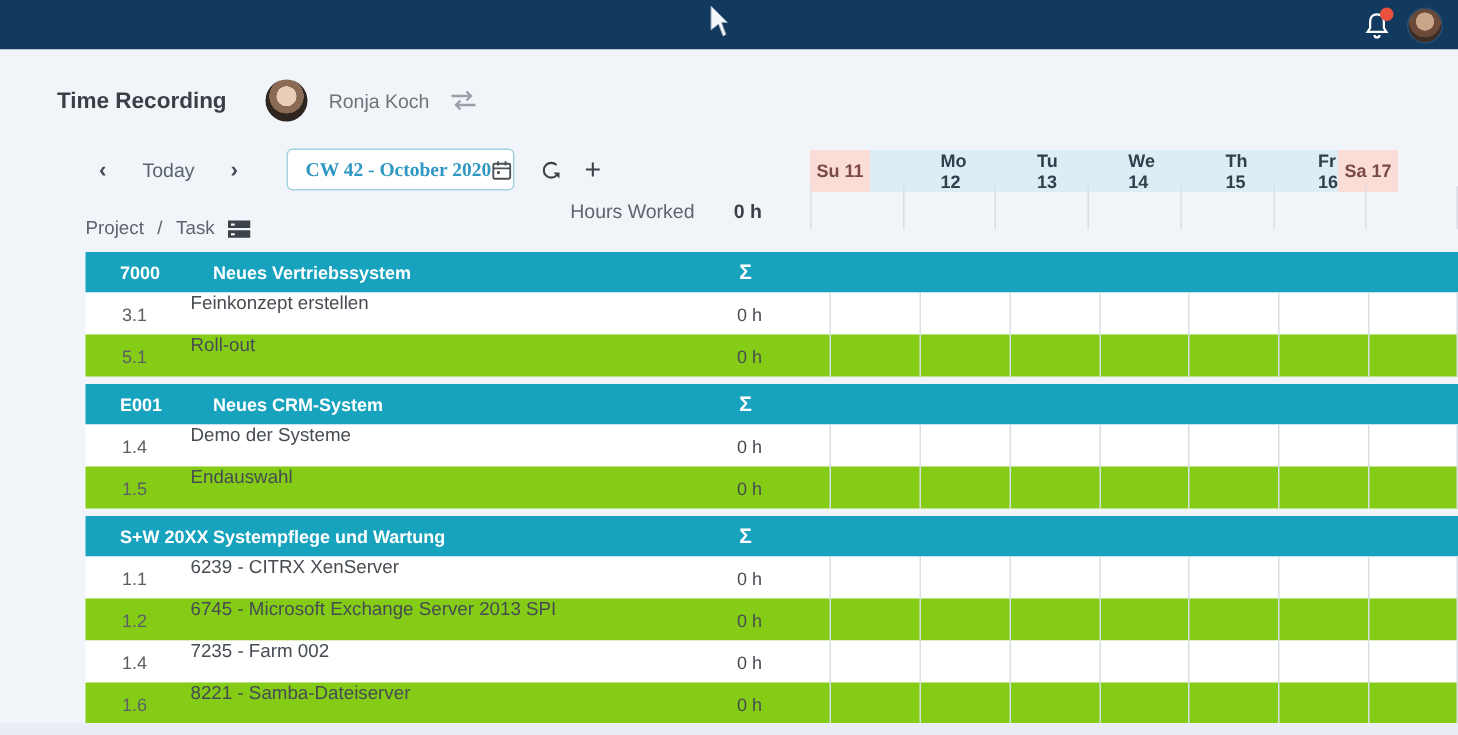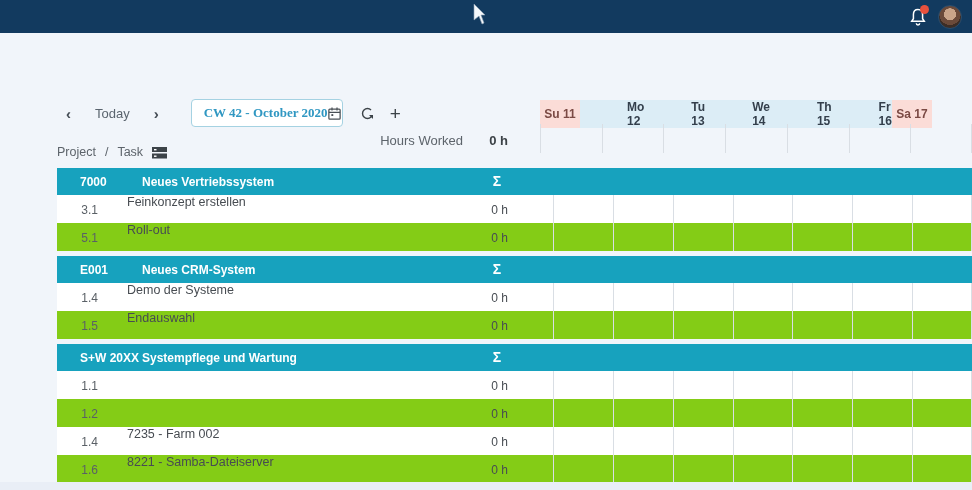--- a/index.html
+++ b/index.html
@@ -115,20 +115,31 @@
         <path d="M10 19.5 a2 2 0 0 0 4 0"></path>
       </svg>
       <span class="bell-dot"></span>
     </div>
     <div class="avatar-sm"></div>
   </div>
 </div>
 
 <div class="content">
 
+  <div class="title-row">
+    <span class="page-title">Time Recording</span>
+    <span class="avatar-md"></span>
+    <span class="user-name">Ronja Koch</span>
+    <span class="swap-icon">
+      <svg width="18" height="14" viewBox="0 0 18 14" fill="none" stroke="#9aa0a6" stroke-width="1.6">
+        <path d="M1 4 L14 4 M11 1 L14 4 L11 7"></path>
+        <path d="M17 10 L4 10 M7 7 L4 10 L7 13"></path>
+      </svg>
+    </span>
+  </div>
 
   <div class="toolbar">
     <span class="chev">‹</span>
     <span class="today-btn">Today</span>
     <span class="chev">›</span>
     <div class="period-box">
       <span class="period-text">CW 42 - October 2020</span>
       <span style="display:flex;">
         <svg width="15" height="15" viewBox="0 0 24 24" fill="none" stroke="#4a5056" stroke-width="2">
           <rect x="3" y="5" width="18" height="16" rx="1.5"></rect>
@@ -268,35 +279,37 @@
         <div class="row-left">
           <span class="grp-code">S+W 20XX</span>
           <span class="grp-name">Systempflege und Wartung</span>
           <span class="grp-sigma">Σ</span>
         </div>
         <div class="row-days"></div>
       </div>
       <div class="row task-row">
         <div class="row-left">
           <span class="task-num">1.1</span>
+          <span class="task-name">6239 - CITRX XenServer</span>
           <span class="task-val">0 h</span>
         </div>
         <div class="row-days">
           <div></div>
           <div></div>
           <div></div>
           <div></div>
           <div></div>
           <div></div>
           <div></div>
         </div>
       </div>
       <div class="row task-row alt">
         <div class="row-left">
           <span class="task-num">1.2</span>
+          <span class="task-name">6745 - Microsoft Exchange Server 2013 SPI</span>
           <span class="task-val">0 h</span>
         </div>
         <div class="row-days">
           <div></div>
           <div></div>
           <div></div>
           <div></div>
           <div></div>
           <div></div>
           <div></div>

